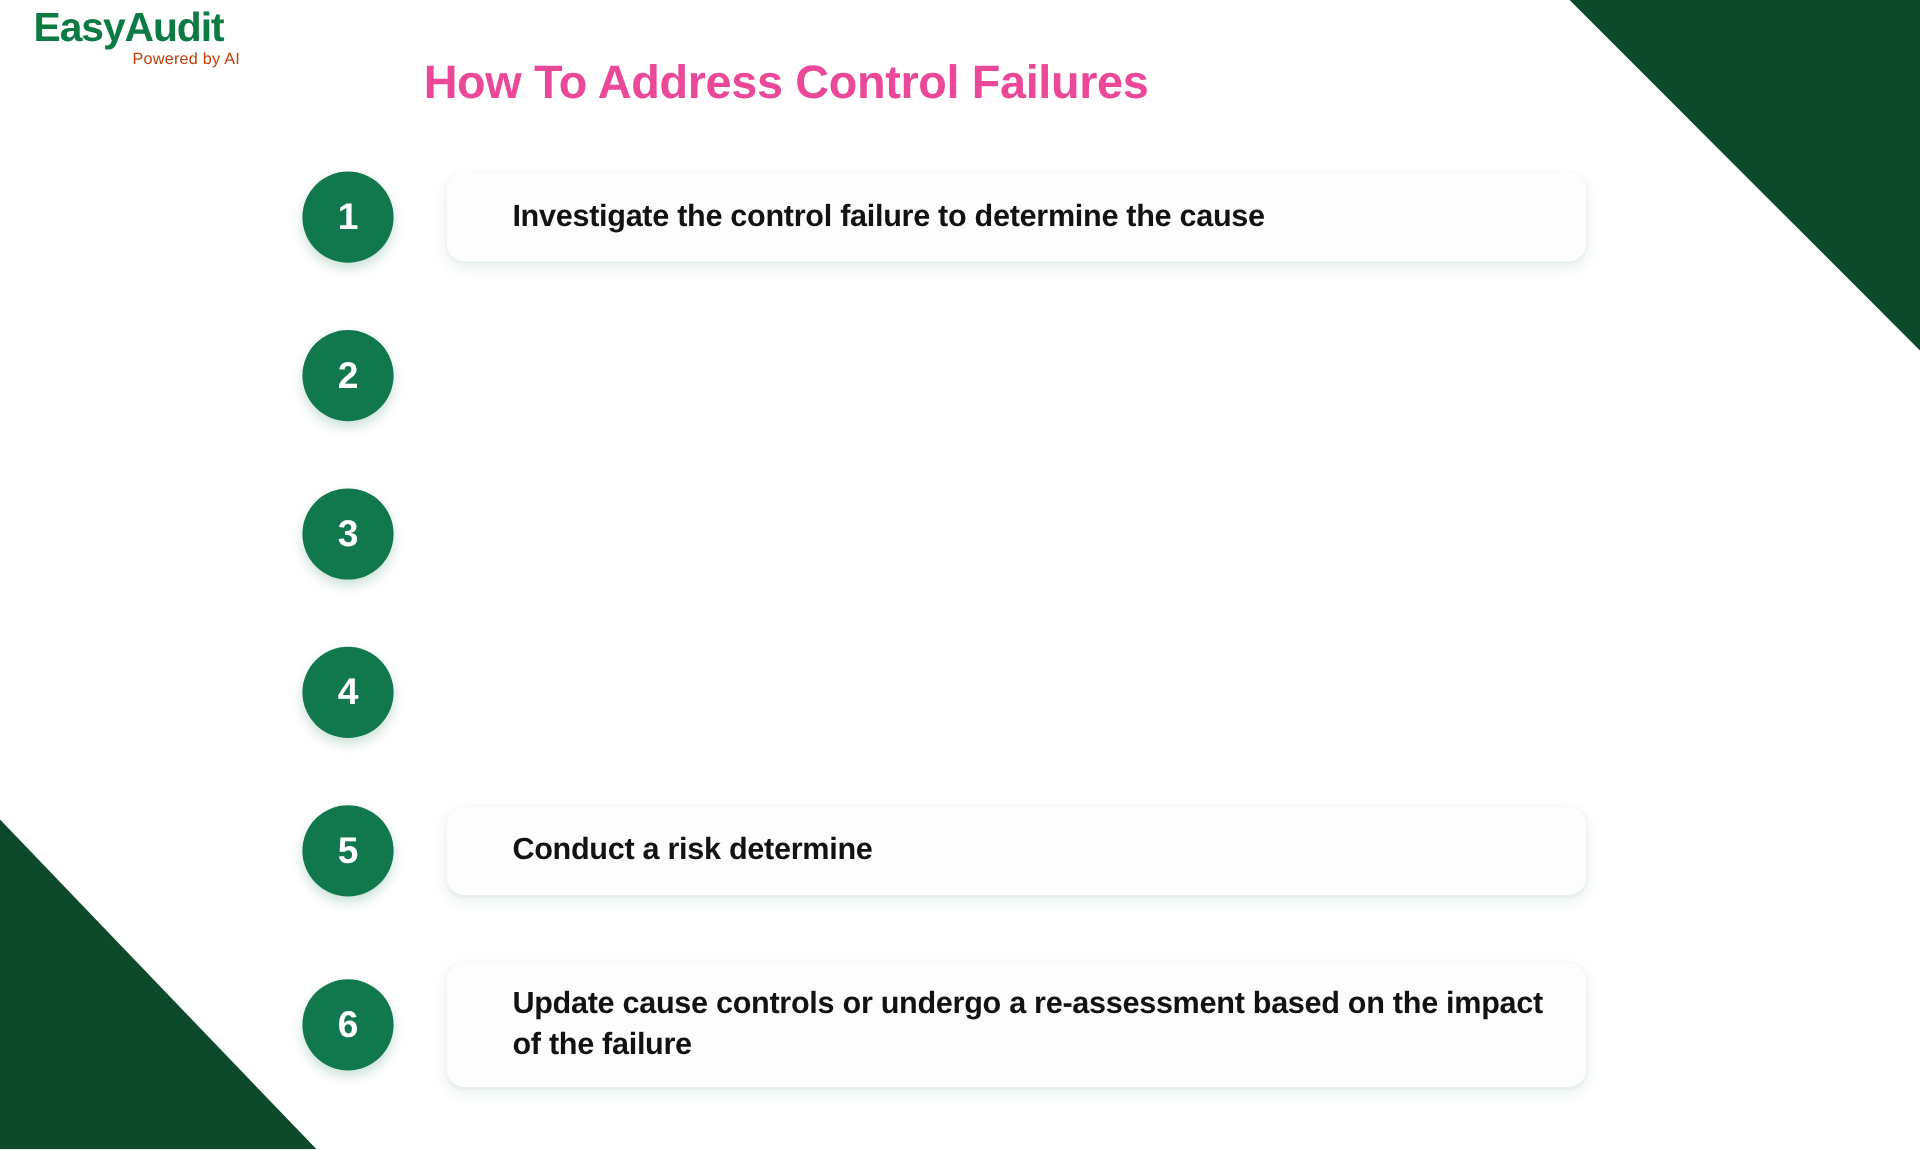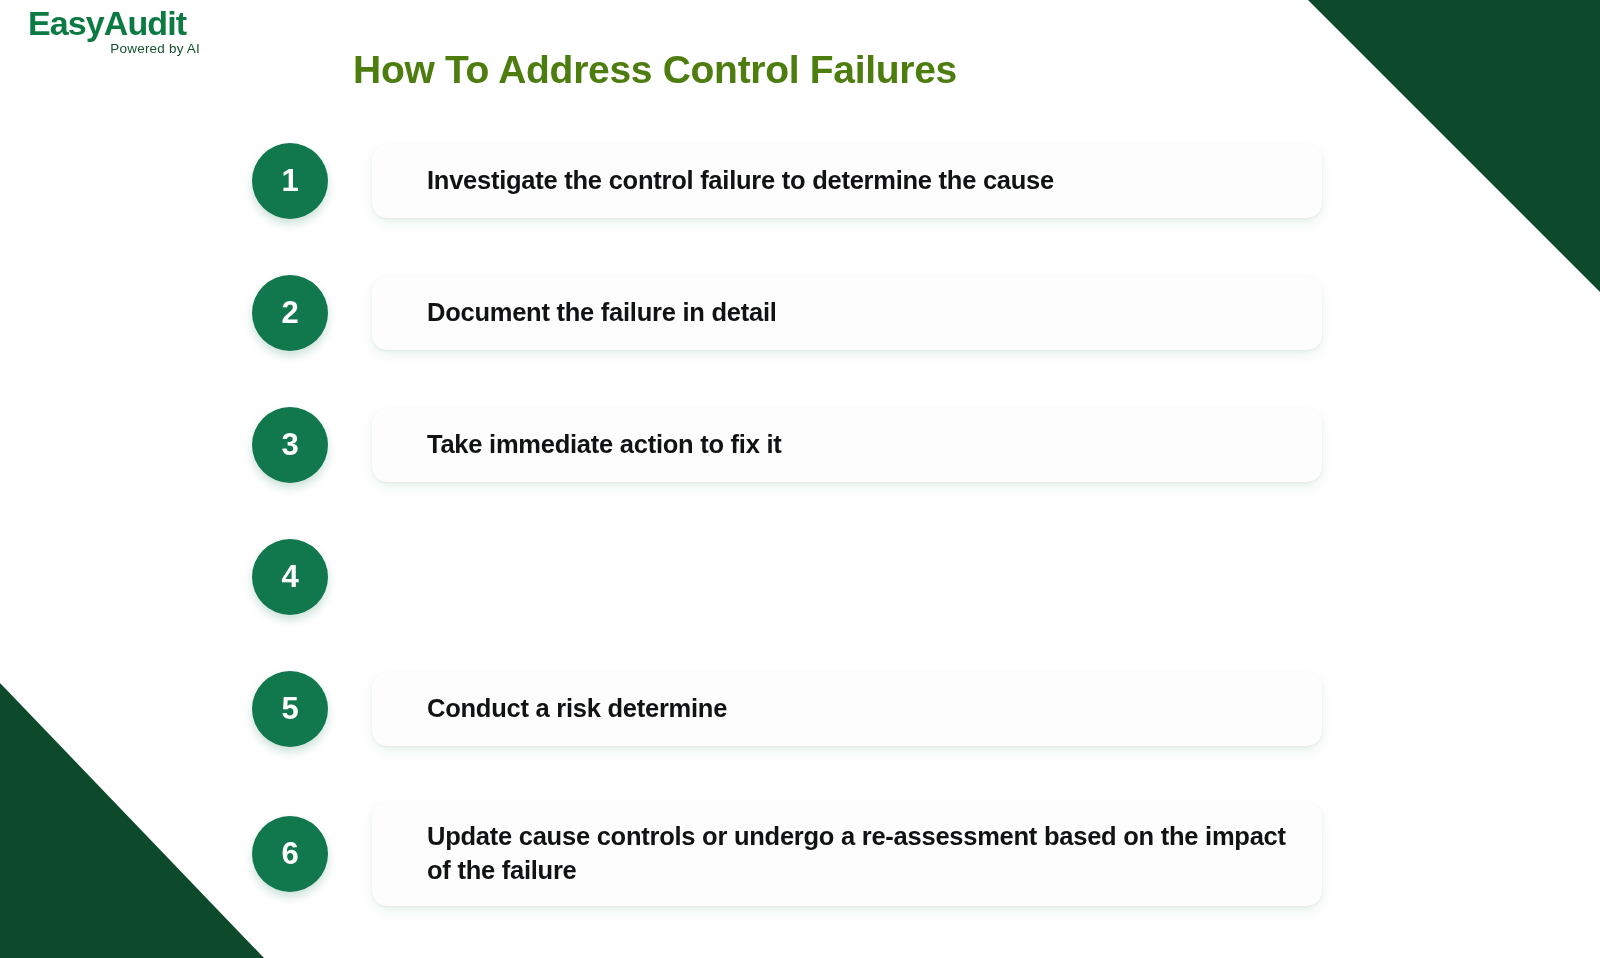--- a/index.html
+++ b/index.html
@@ -49,37 +49,37 @@
     font-size:34px;
     font-weight:bold;
     color:#0c7a43;
     letter-spacing:-0.9px;
     line-height:1.0;
     white-space:nowrap;
   }
   .logo-tag {
     font-size:13.5px;
     font-weight:normal;
-    color:#14532d;
+    color:#c2410c;
     letter-spacing:0.2px;
     text-align:right;
     width:160px;
     margin-top:1px;
     margin-left:12px;
   }
 
   
   .page-title {
     position:absolute;
     left:0; top:48px;
     width:1294px;
     text-align:center;
     font-size:39px;
     font-weight:bold;
-    color:#4d7c0f;
+    color:#ec4899;
     letter-spacing:-0.3px;
     padding-left:16px;
   }
 
   
   .steps {
     position:absolute;
     left:252px;
     top:138px;
     width:1070px;
@@ -157,30 +157,24 @@
 
     <div class="step">
       <div class="step-badge">1</div>
       <div class="step-card">
         <span class="step-text">Investigate the control failure to determine the cause</span>
       </div>
     </div>
 
     <div class="step">
       <div class="step-badge">2</div>
-      <div class="step-card">
-        <span class="step-text">Document the failure in detail</span>
-      </div>
     </div>
 
     <div class="step">
       <div class="step-badge">3</div>
-      <div class="step-card">
-        <span class="step-text">Take immediate action to fix it</span>
-      </div>
     </div>
 
     <div class="step">
       <div class="step-badge">4</div>
     </div>
 
     <div class="step">
       <div class="step-badge">5</div>
       <div class="step-card">
         <span class="step-text">Conduct a risk determine</span>

